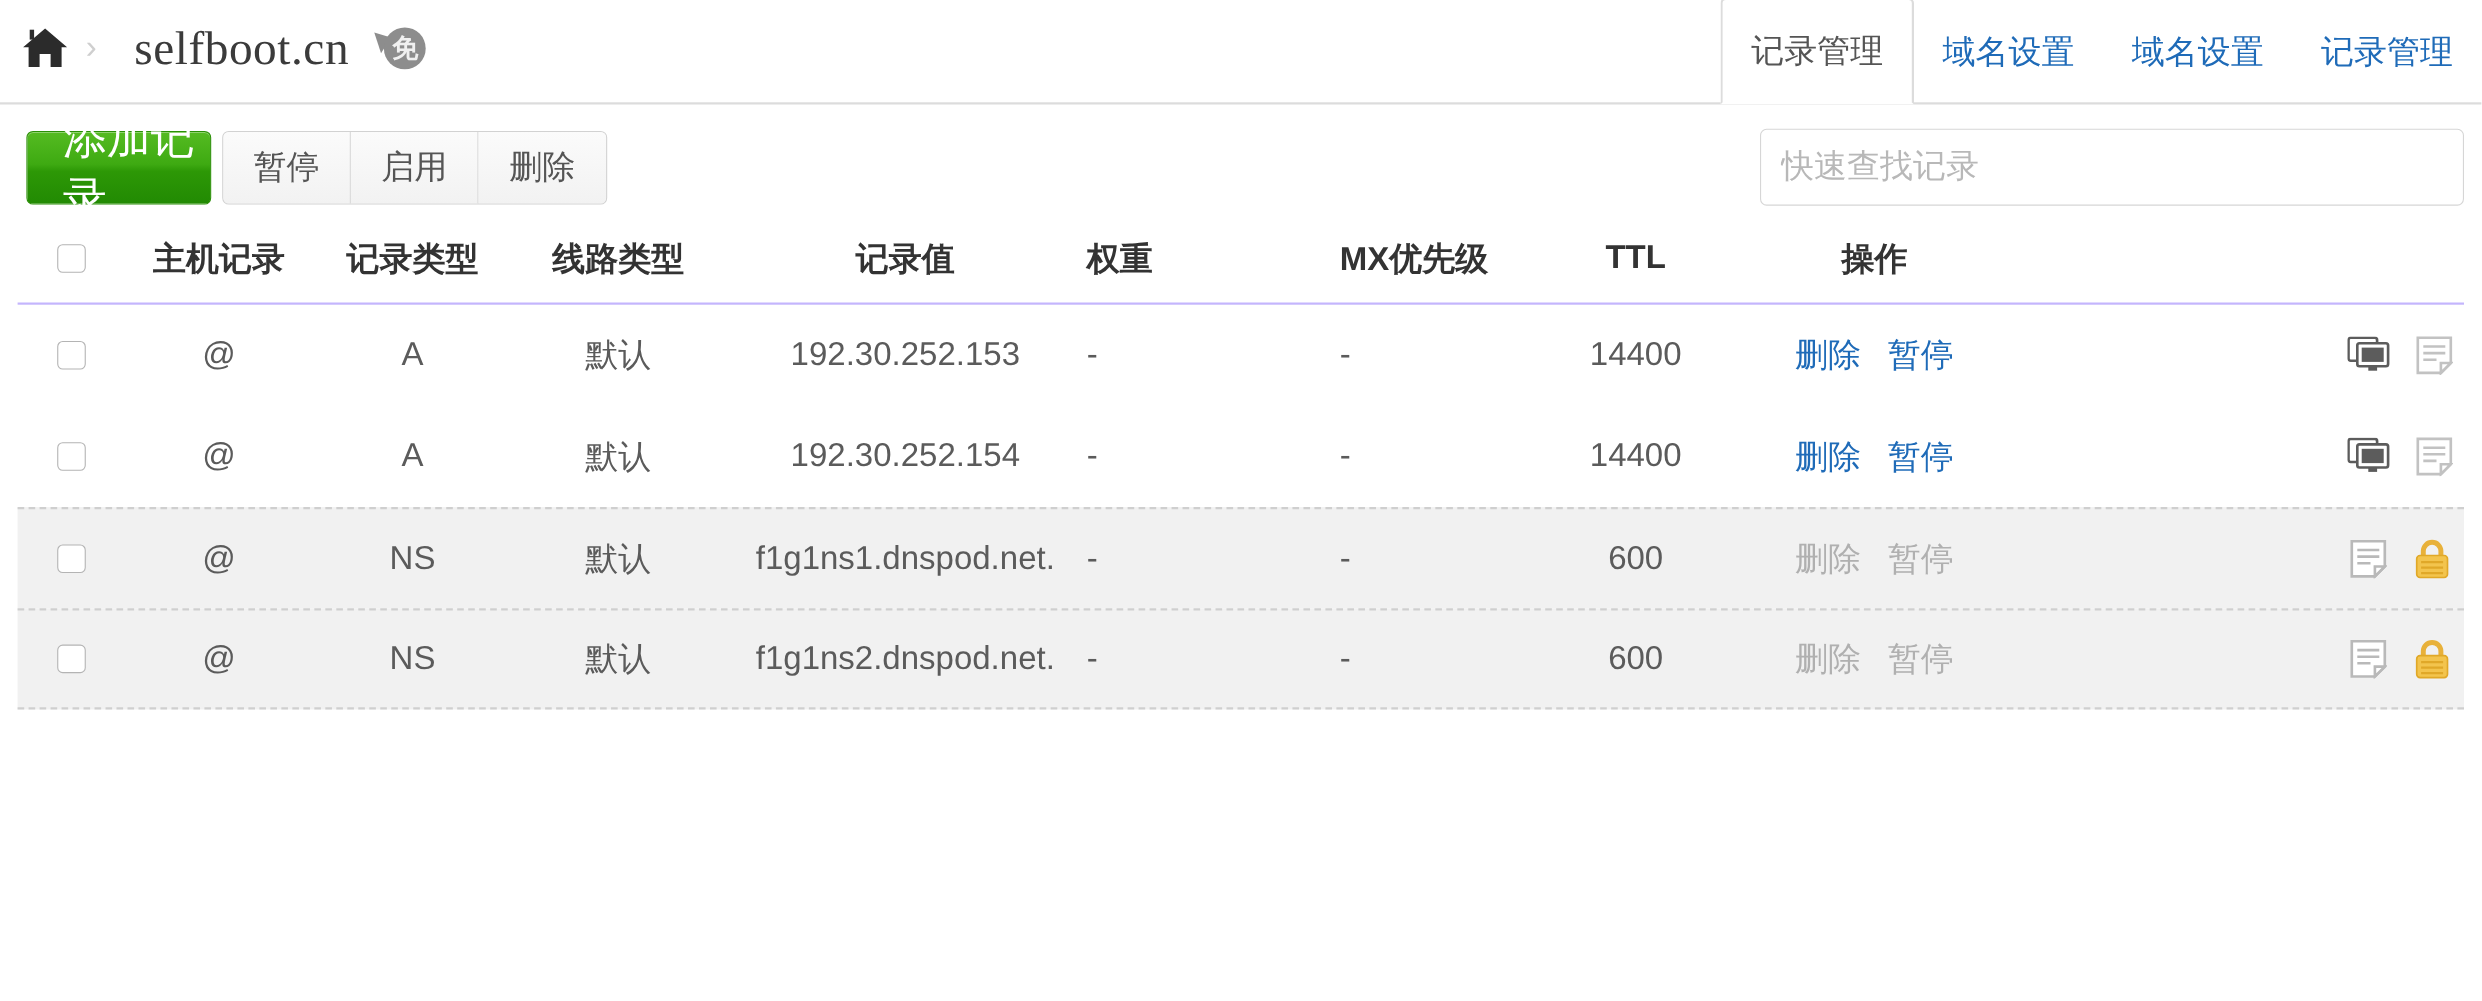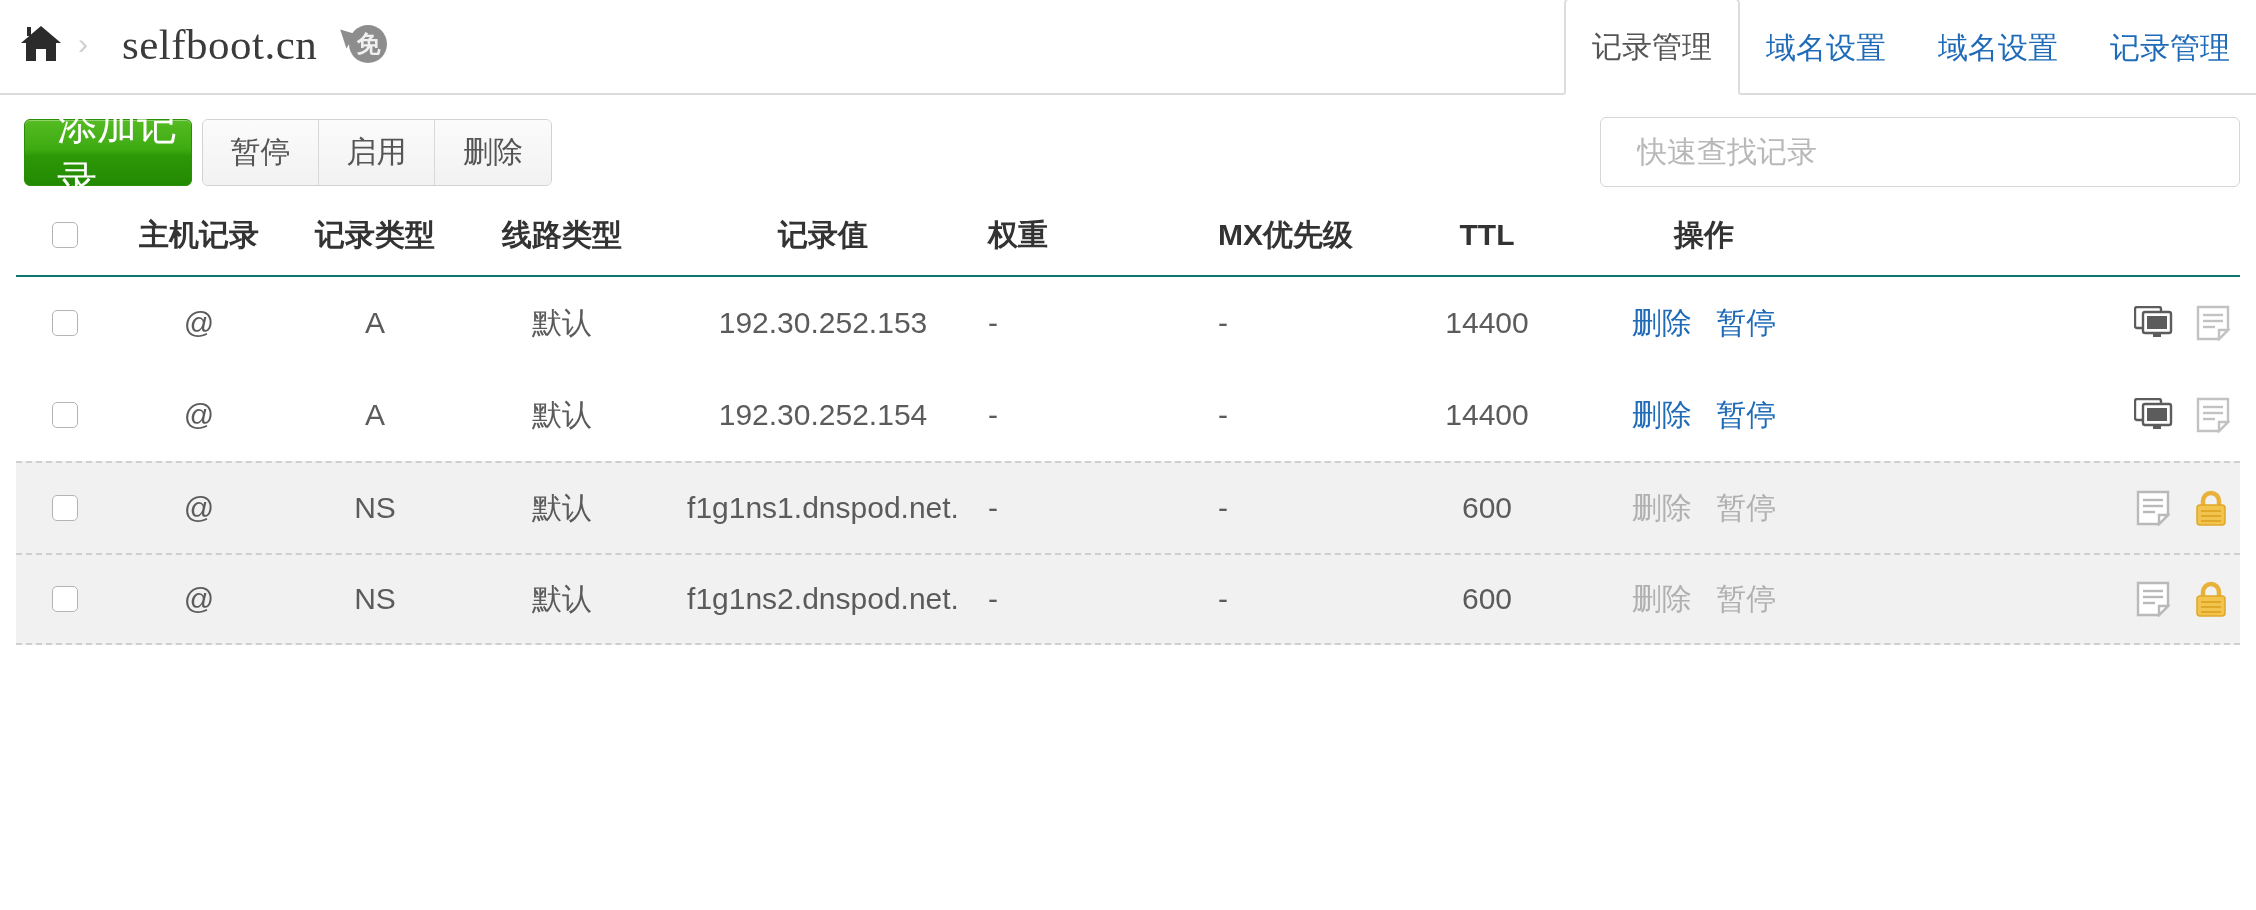--- a/index.html
+++ b/index.html
@@ -184,21 +184,21 @@
     top: 22px;
     width: 640px;
     height: 70px;
   }
   .search-input {
     width: 100%;
     height: 100%;
     box-sizing: border-box;
     border: 1px solid #d6d6d6;
     border-radius: 6px;
-    padding: 0 36px;
+    padding: 0 18px;
     font-size: 30px;
     color: #555;
     background: #fff;
     font-family: "Liberation Sans", sans-serif;
     outline: none;
   }
   .search-input::placeholder { color: #b8b8b8; }
 
   
   .table {
@@ -208,21 +208,21 @@
     box-sizing: border-box;
   }
   .trow {
     display: flex;
     align-items: center;
     height: 92px;
     box-sizing: border-box;
   }
   .thead {
     height: 82px;
-    border-bottom: 2px solid #0f766e;
+    border-bottom: 2px solid #c4b5fd;
     font-weight: bold;
     color: #333;
     font-size: 30px;
   }
   .trow.body {
     font-size: 30px;
     color: #5b5b5b;
   }
   .trow.alt {
     background: #f1f1f1;

